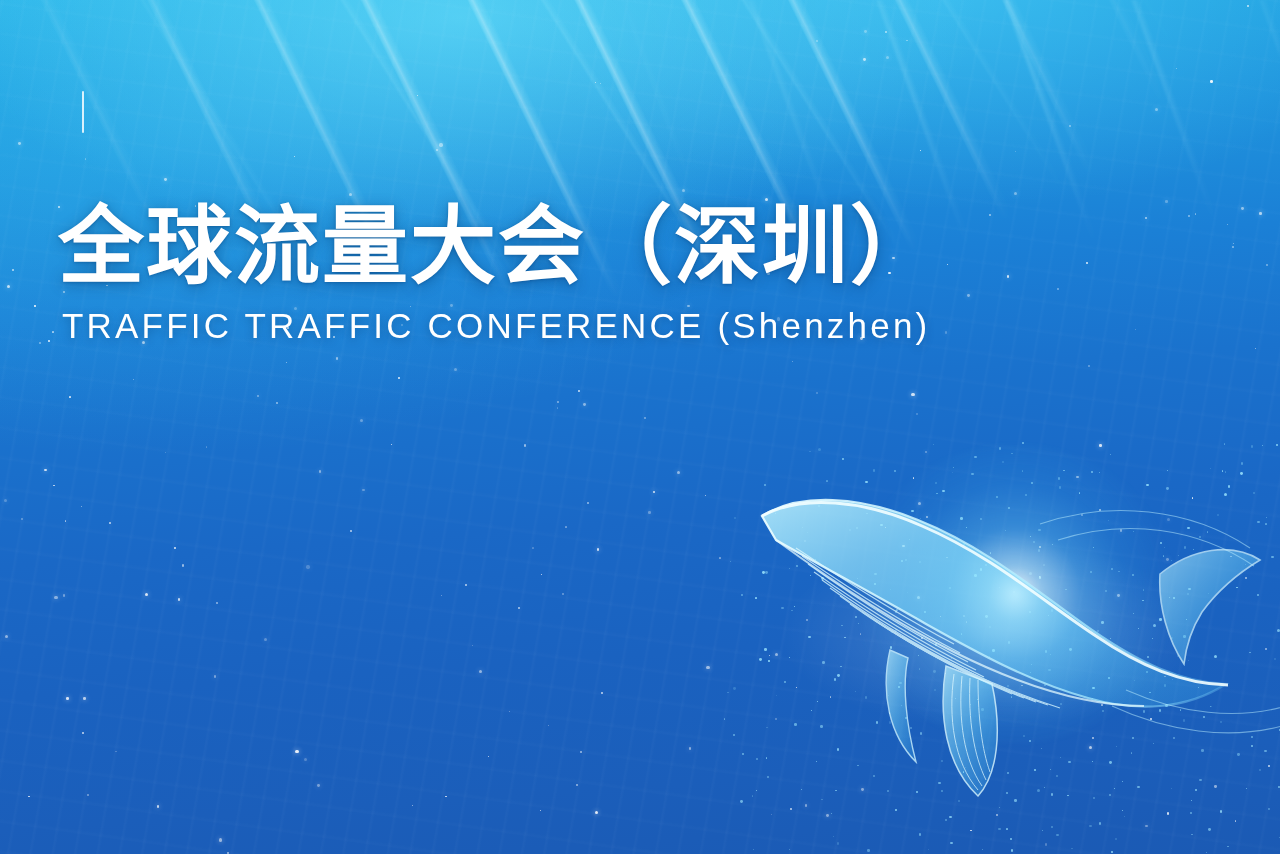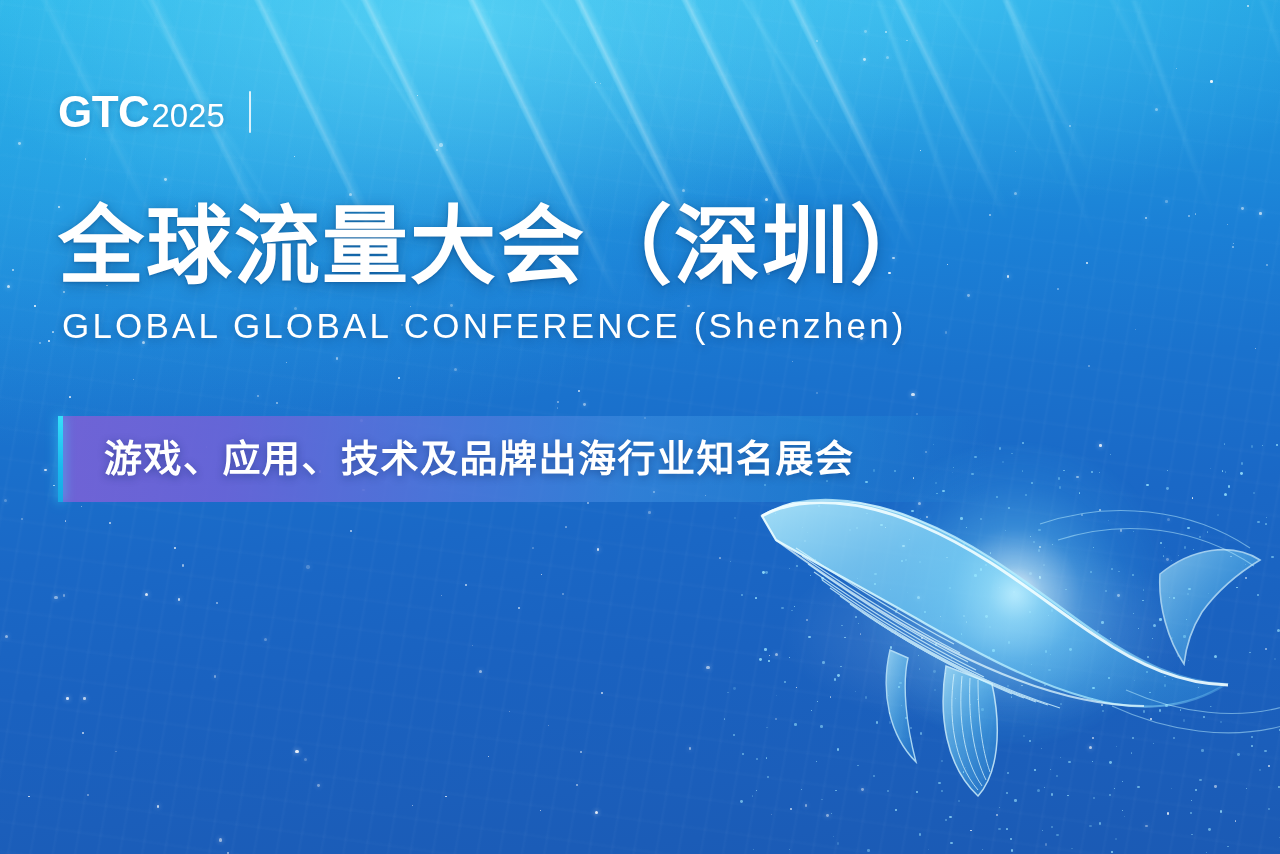--- a/index.html
+++ b/index.html
@@ -918,37 +918,30 @@
       <i style="left: 1264.3px; top: 749.6px; width: 2.9px; height: 2.9px; opacity: 0.5;"></i>
       <i style="left: 1159.6px; top: 541.8px; width: 2px; height: 2px; opacity: 0.76;"></i>
       <i style="left: 1165.2px; top: 704.2px; width: 3px; height: 3px; opacity: 0.63;"></i>
       <i style="left: 933.6px; top: 688.7px; width: 2.1px; height: 2.1px; opacity: 0.21;"></i>
       <i style="left: 1239.9px; top: 471.8px; width: 2.9px; height: 2.9px; opacity: 0.83;"></i>
       <i style="left: 1278.3px; top: 785.8px; width: 2.1px; height: 2.1px; opacity: 0.67;"></i>
       <i style="left: 934.7px; top: 643.4px; width: 2.6px; height: 2.6px; opacity: 0.62;"></i>
     </div>
 
   <div class="logo-row">
-    <div class="gtc-mark">
-      <span class="gtc">GTC</span>
-      <span class="yr">2025</span>
-    </div>
 
     <div class="logo-div"></div>
 
   </div>
 
   <div class="headline">
     <h1 class="title-cn">全球流量大会（深圳）</h1>
-    <div class="title-en">GLOBAL GLOBAL CONFERENCE (Shenzhen)</div>
+    <div class="title-en">TRAFFIC TRAFFIC CONFERENCE (Shenzhen)</div>
   </div>
 
-  <div class="tagline">
-    <span class="tagline-text">游戏、应用、技术及品牌出海行业知名展会</span>
+
+  <div class="info">
+
+
+
   </div>
 
-  <div class="info">
-
-
-
-  </div>
-
 </div>
 
 </body></html>

